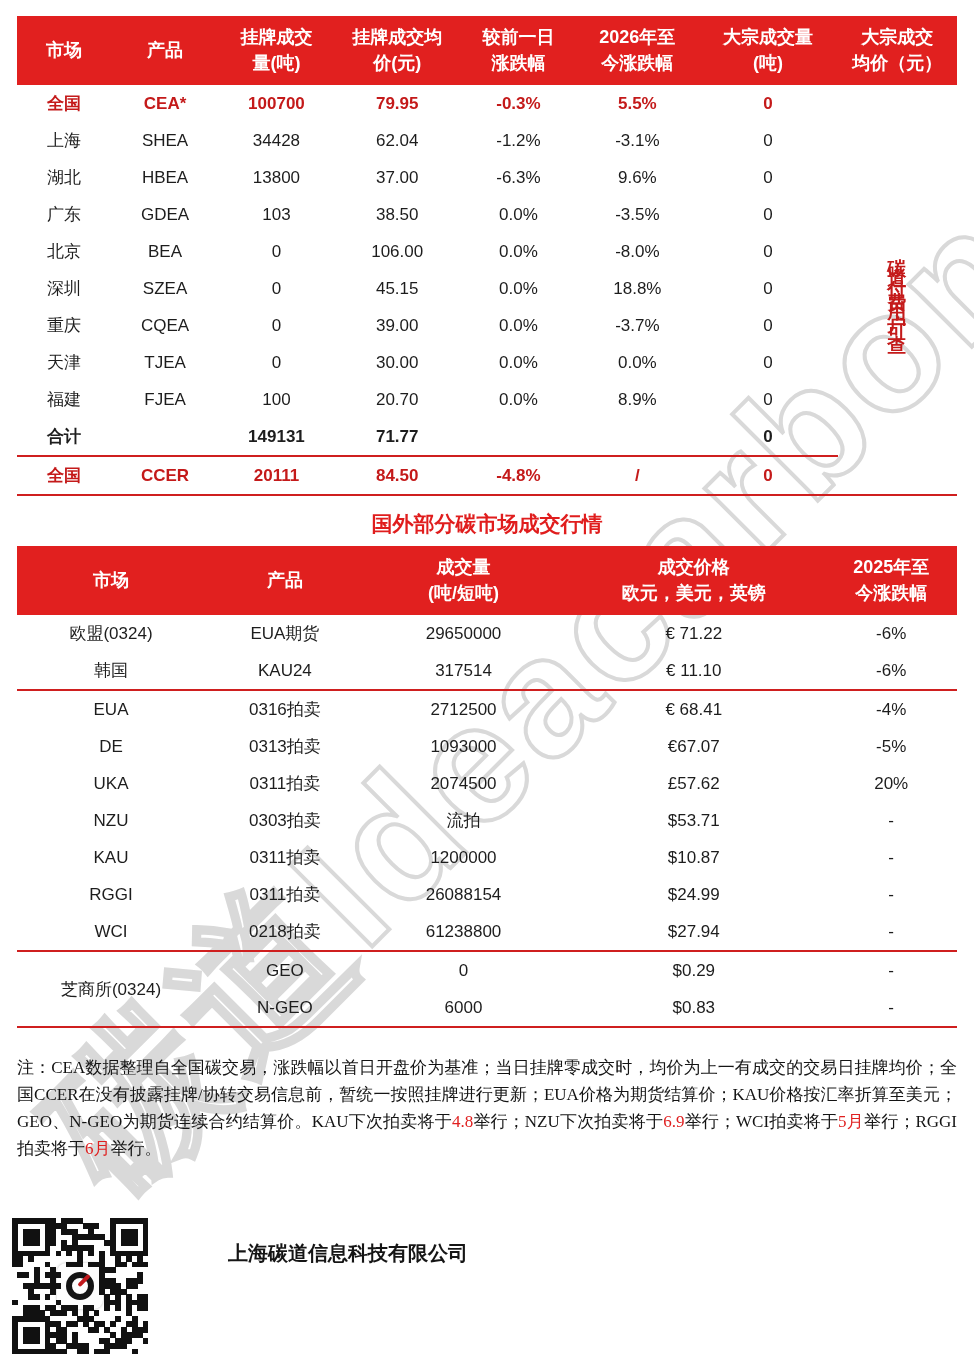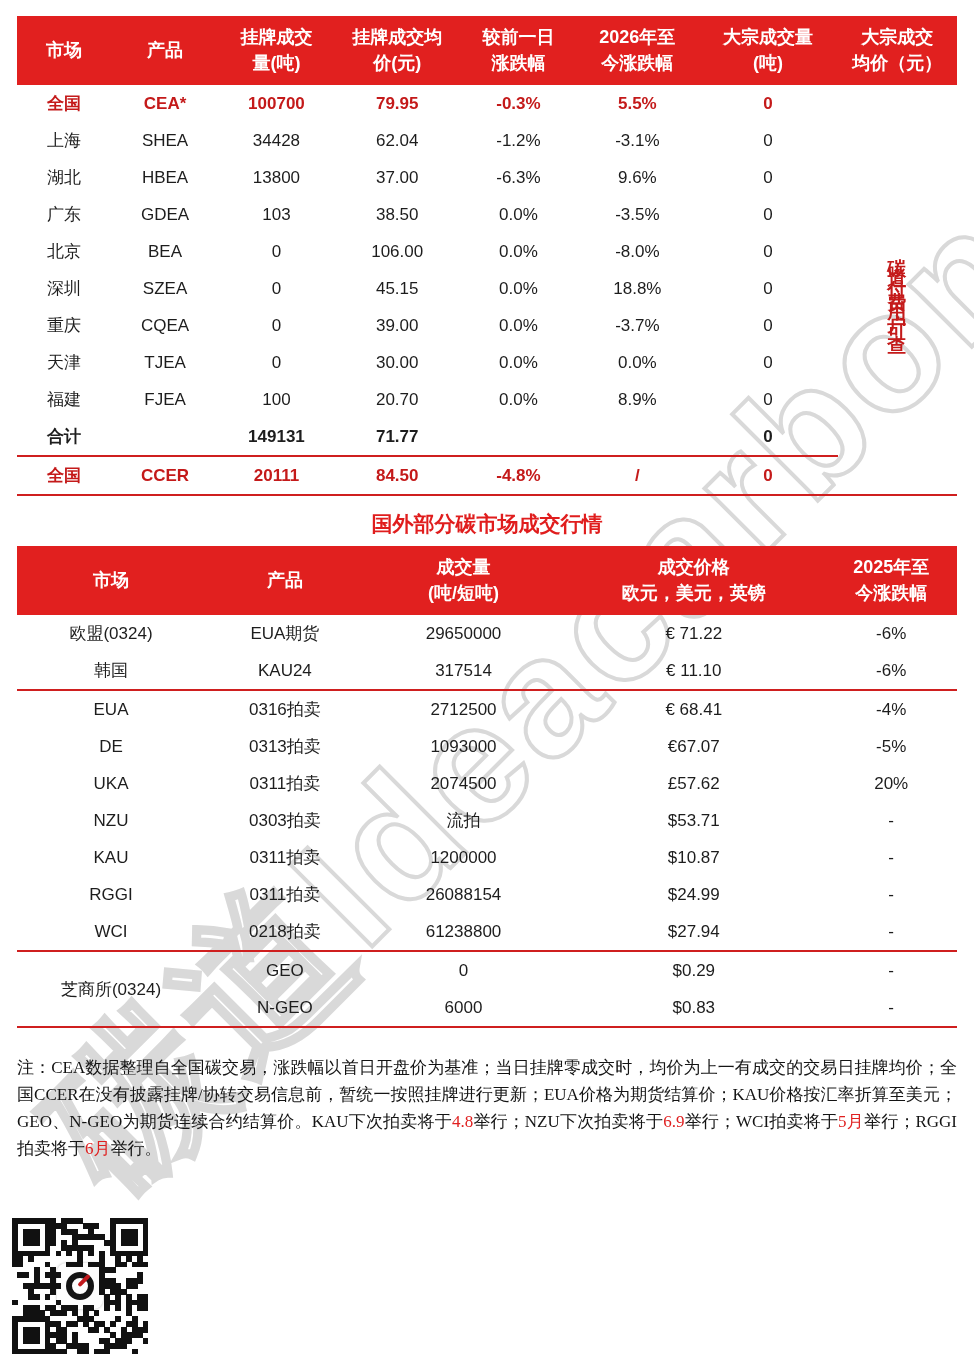--- a/index.html
+++ b/index.html
@@ -594,15 +594,16 @@
       <div class="m" style="left: 48.96px; top: 130.56px; width: 5.84px; height: 5.84px;"></div>
       <div class="m" style="left: 65.28px; top: 130.56px; width: 5.84px; height: 5.84px;"></div>
       <div class="m" style="left: 70.72px; top: 130.56px; width: 5.84px; height: 5.84px;"></div>
       <div class="m" style="left: 81.6px; top: 130.56px; width: 5.84px; height: 5.84px;"></div>
       <div class="m" style="left: 87.04px; top: 130.56px; width: 5.84px; height: 5.84px;"></div>
       <div class="m" style="left: 92.48px; top: 130.56px; width: 5.84px; height: 5.84px;"></div>
       <div class="m" style="left: 119.68px; top: 130.56px; width: 5.84px; height: 5.84px;"></div>
     </div>
 
   <div class="company">
+    <div>上海碳道信息科技有限公司</div>
   </div>
 
 </div>
 
 </body></html>

